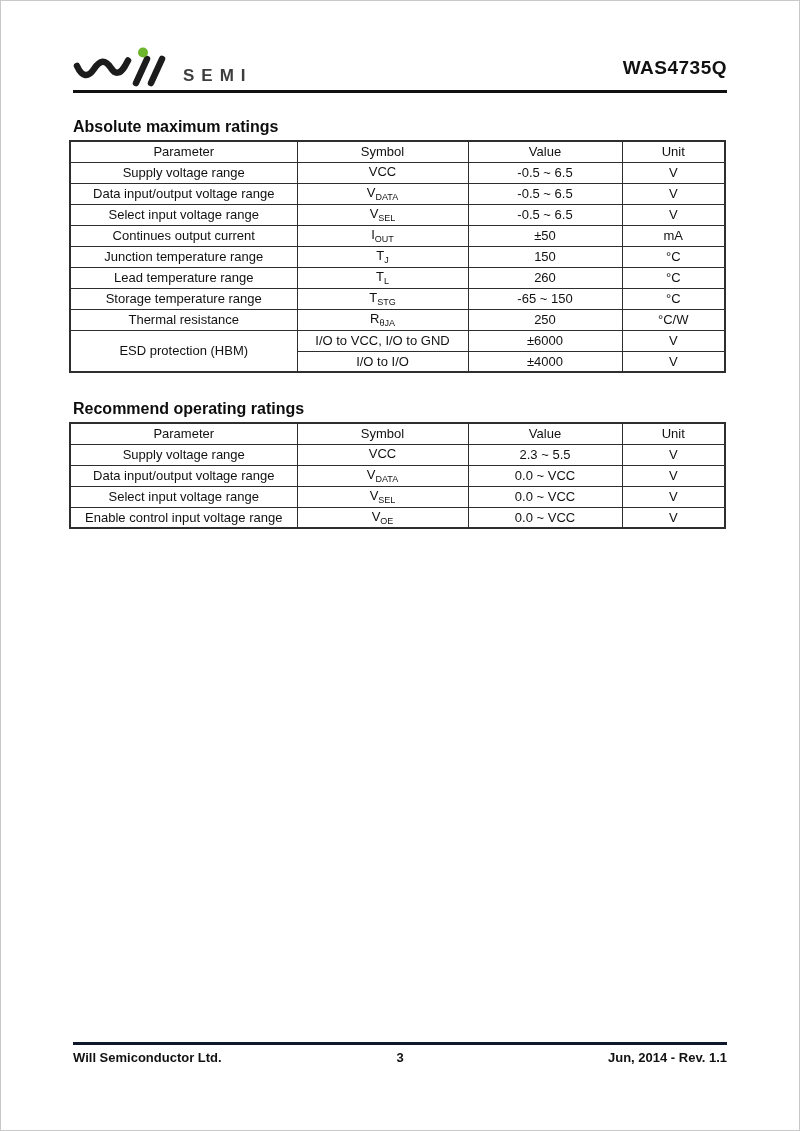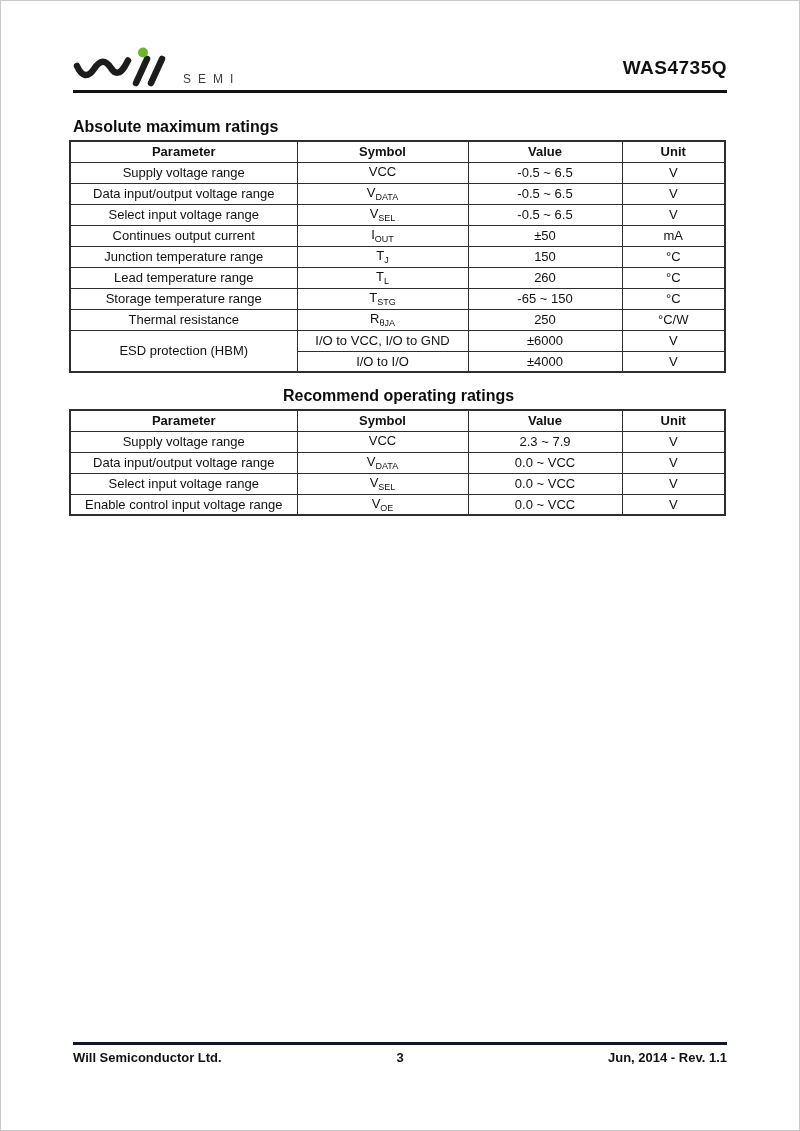--- a/index.html
+++ b/index.html
@@ -30,22 +30,22 @@
     justify-content: space-between;
   }
   .logo {
     display: flex;
     align-items: flex-end;
     gap: 10px;
     padding-bottom: 1px;
   }
   .logo svg { display: block; }
   .brand-text {
-    font-weight: normal;
-    font-size: 12px;
+    font-weight: bold;
+    font-size: 17px;
     letter-spacing: 7px;
     color: #3d3d3d;
     padding-bottom: 3px;
   }
   .doc-title {
     font-weight: bold;
     font-size: 19px;
     padding-bottom: 11px;
     letter-spacing: 0.5px;
   }
@@ -55,39 +55,39 @@
     top: 112px;
     left: 68px;
     width: 655px;
   }
   h2.section-heading {
     font-size: 16px;
     font-weight: bold;
     margin: 5px 0 4px 4px;
     color: #0d0d0d;
   }
-  h2.heading-2 { margin-top: 14px; text-align: center; }
+  h2.heading-2 { margin-top: 27px; }
   table.ratings {
     width: 655px;
     border-collapse: collapse;
     table-layout: fixed;
     border: 2px solid #2e2e2e;
     font-size: 13px;
   }
   table.ratings th, table.ratings td {
     border: 1px solid #2e2e2e;
     height: 21px;
     padding: 0 6px;
     text-align: center;
     vertical-align: middle;
     font-weight: normal;
     overflow: hidden;
     white-space: nowrap;
   }
-  table.ratings th { font-weight: bold; }
+  table.ratings th { font-weight: normal; }
   td.c-param { text-align: left; padding-left: 8px; }
   .col-param { width: 227px; }
   .col-sym   { width: 171px; }
   .col-val   { width: 154px; }
   .col-unit  { width: 103px; }
   sub.sym-sub {
     font-size: 9px;
     vertical-align: -3px;
     letter-spacing: 0;
   }
@@ -222,21 +222,21 @@
           <th>Parameter</th>
           <th>Symbol</th>
           <th>Value</th>
           <th>Unit</th>
         </tr>
       </thead>
       <tbody>
         <tr>
           <td class="c-param">Supply voltage range</td>
           <td><span>VCC</span><sub class="sym-sub"></sub></td>
-          <td>2.3 ~ 7.9</td>
+          <td>2.3 ~ 5.5</td>
           <td>V</td>
         </tr>
         <tr>
           <td class="c-param">Data input/output voltage range</td>
           <td><span>V</span><sub class="sym-sub">DATA</sub></td>
           <td>0.0 ~ VCC</td>
           <td>V</td>
         </tr>
         <tr>
           <td class="c-param">Select input voltage range</td>

